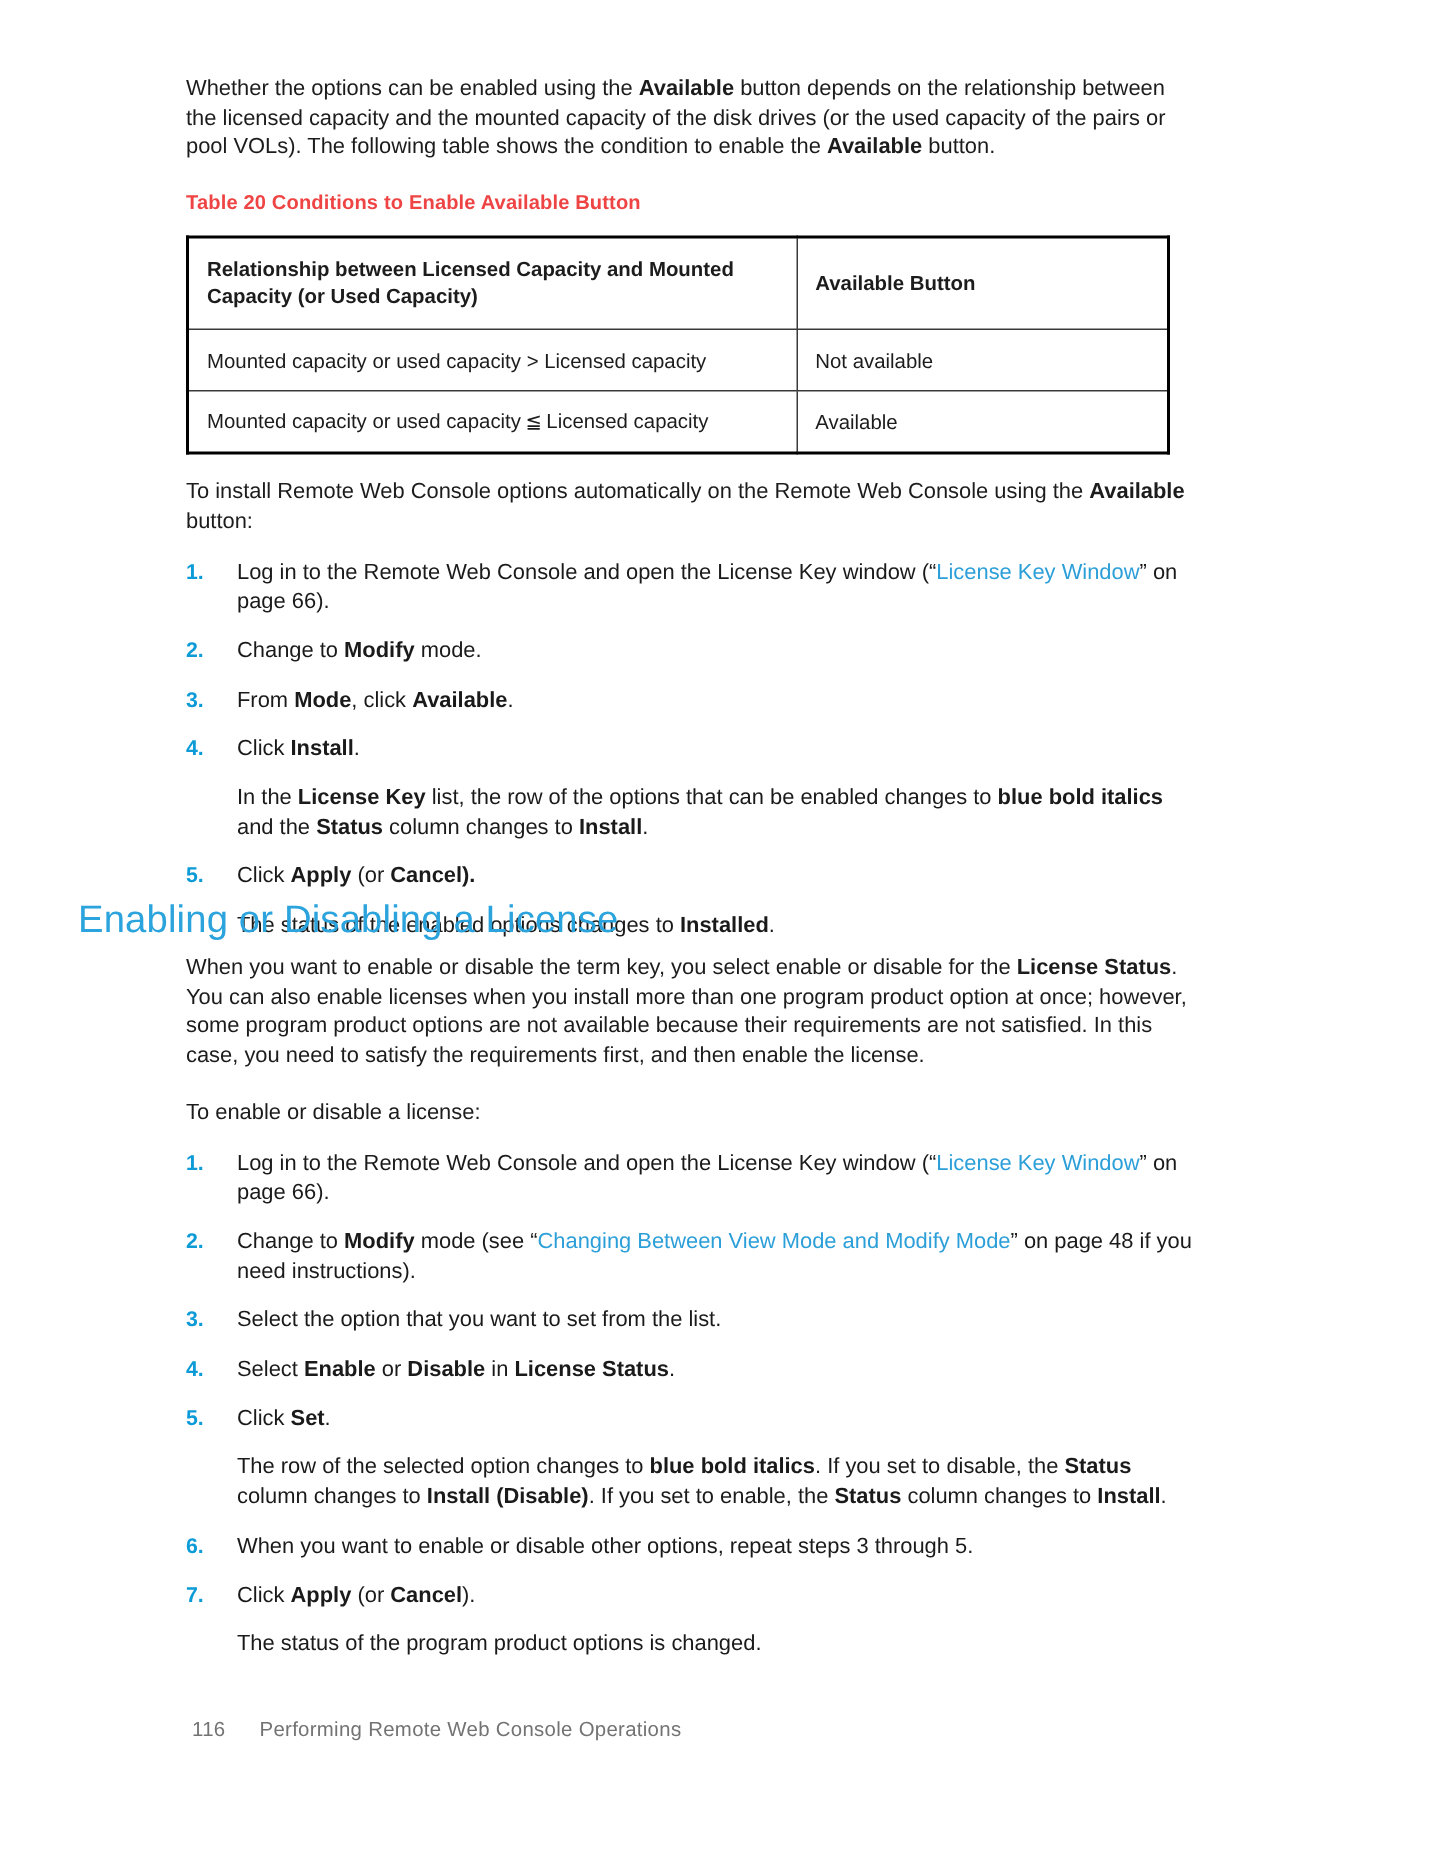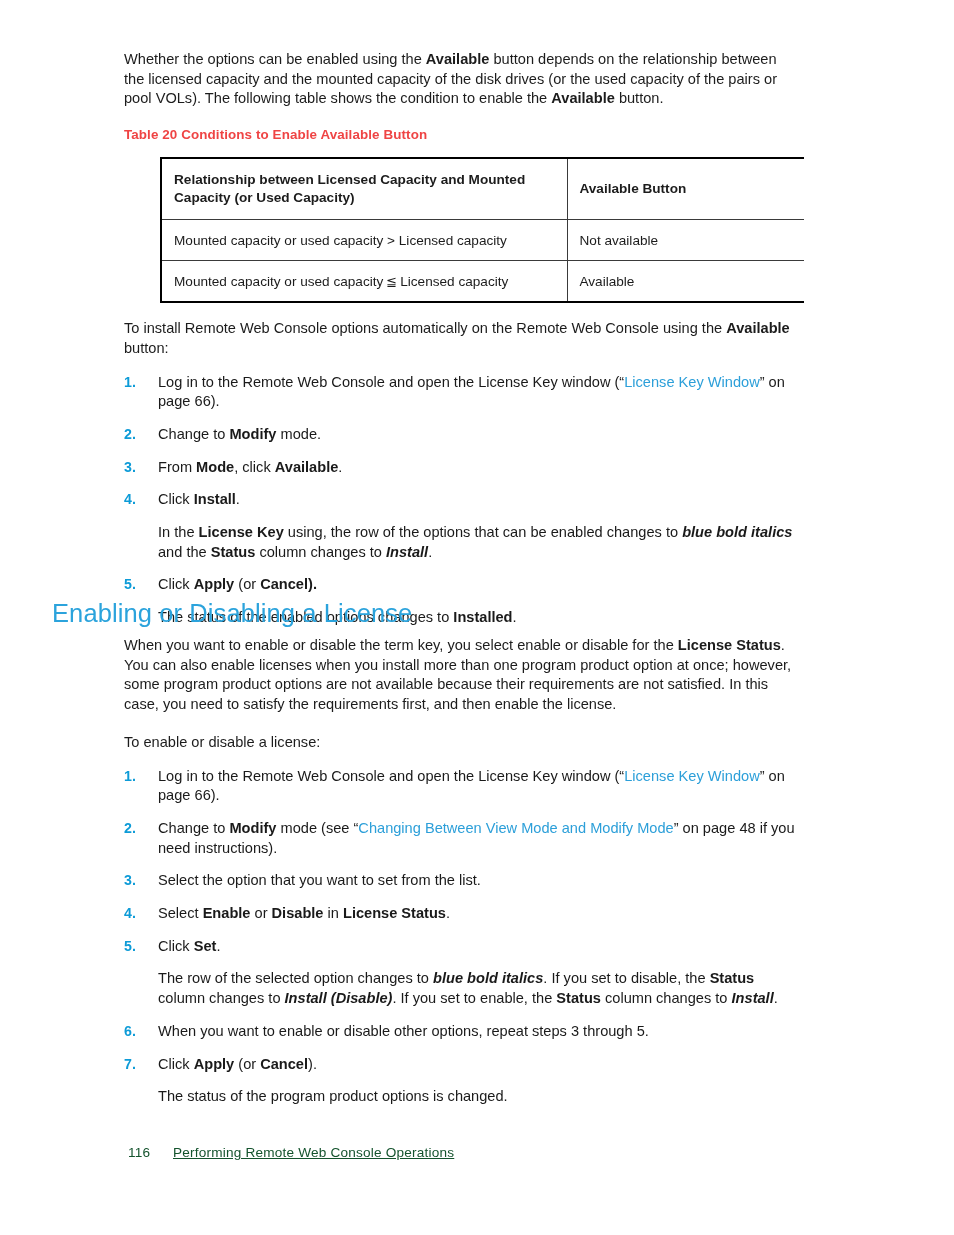--- a/index.html
+++ b/index.html
@@ -24,21 +24,20 @@
   
   .body-text {
     font-size: 14.6px;
     line-height: 19.6px;
     color: #1c1c1c;
     text-align: left;
   }
   b, .b { font-weight: bold; }
   .bi {
     font-weight: bold;
-    font-style: italic;
   }
   .lnk {
     color: #2c9fd9;
     text-decoration: none;
   }
 
   
   .content {
     position: absolute;
     left: 124px;
@@ -67,21 +66,20 @@
   
   .tbl-wrap {
     margin-top: 15px;
     width: 654px;
   }
   table.cond {
     border-collapse: collapse;
     width: 654px;
     table-layout: fixed;
     border: 2.6px solid #000000;
-    margin-left: 36px;
   }
   table.cond col.c1 { width: 406px; }
   table.cond col.c2 { width: 248px; }
   table.cond th, table.cond td {
     border: 1px solid #3a3a3a;
     vertical-align: middle;
     text-align: left;
     padding: 0 12px;
     font-size: 13.6px;
     color: #1c1c1c;
@@ -155,23 +153,22 @@
     top: 636px;
     width: 680px;
   }
 
   
   .footer {
     position: absolute;
     left: 128px;
     top: 1145px;
     font-size: 13.6px;
-    color: #14532d;
+    color: #737373;
     letter-spacing: 0.2px;
-    text-decoration: underline;
   }
   .footer .pg {
     display: inline-block;
     width: 45px;
   }
 </style>
 </head>
 <body>
 
 <div class="page">
@@ -220,21 +217,21 @@
         <span class="num">1.</span><span>Log in to the Remote Web Console and open the License Key window (“</span><a class="lnk" href="#">License Key Window</a><span>” on page 66).</span>
       </li>
       <li>
         <span class="num">2.</span><span>Change to </span><b>Modify</b><span> mode.</span>
       </li>
       <li>
         <span class="num">3.</span><span>From </span><b>Mode</b><span>, click </span><b>Available</b><span>.</span>
       </li>
       <li>
         <span class="num">4.</span><span>Click </span><b>Install</b><span>.</span>
-        <div class="sub-para"><span>In the </span><b>License Key</b><span> using, the row of the options that can be enabled changes to </span><span class="bi">blue bold italics</span><span> and the </span><b>Status</b><span> column changes to </span><span class="bi">Install</span><span>.</span></div>
+        <div class="sub-para"><span>In the </span><b>License Key</b><span> list, the row of the options that can be enabled changes to </span><span class="bi">blue bold italics</span><span> and the </span><b>Status</b><span> column changes to </span><span class="bi">Install</span><span>.</span></div>
       </li>
       <li>
         <span class="num">5.</span><span>Click </span><b>Apply</b><span> (or </span><b>Cancel</b><b>).</b>
         <div class="sub-para"><span>The status of the enabled options changes to </span><b>Installed</b><span>.</span></div>
       </li>
     </ol>
   </div>
 
   <h2 class="sec-heading">Enabling or Disabling a License</h2>
 

